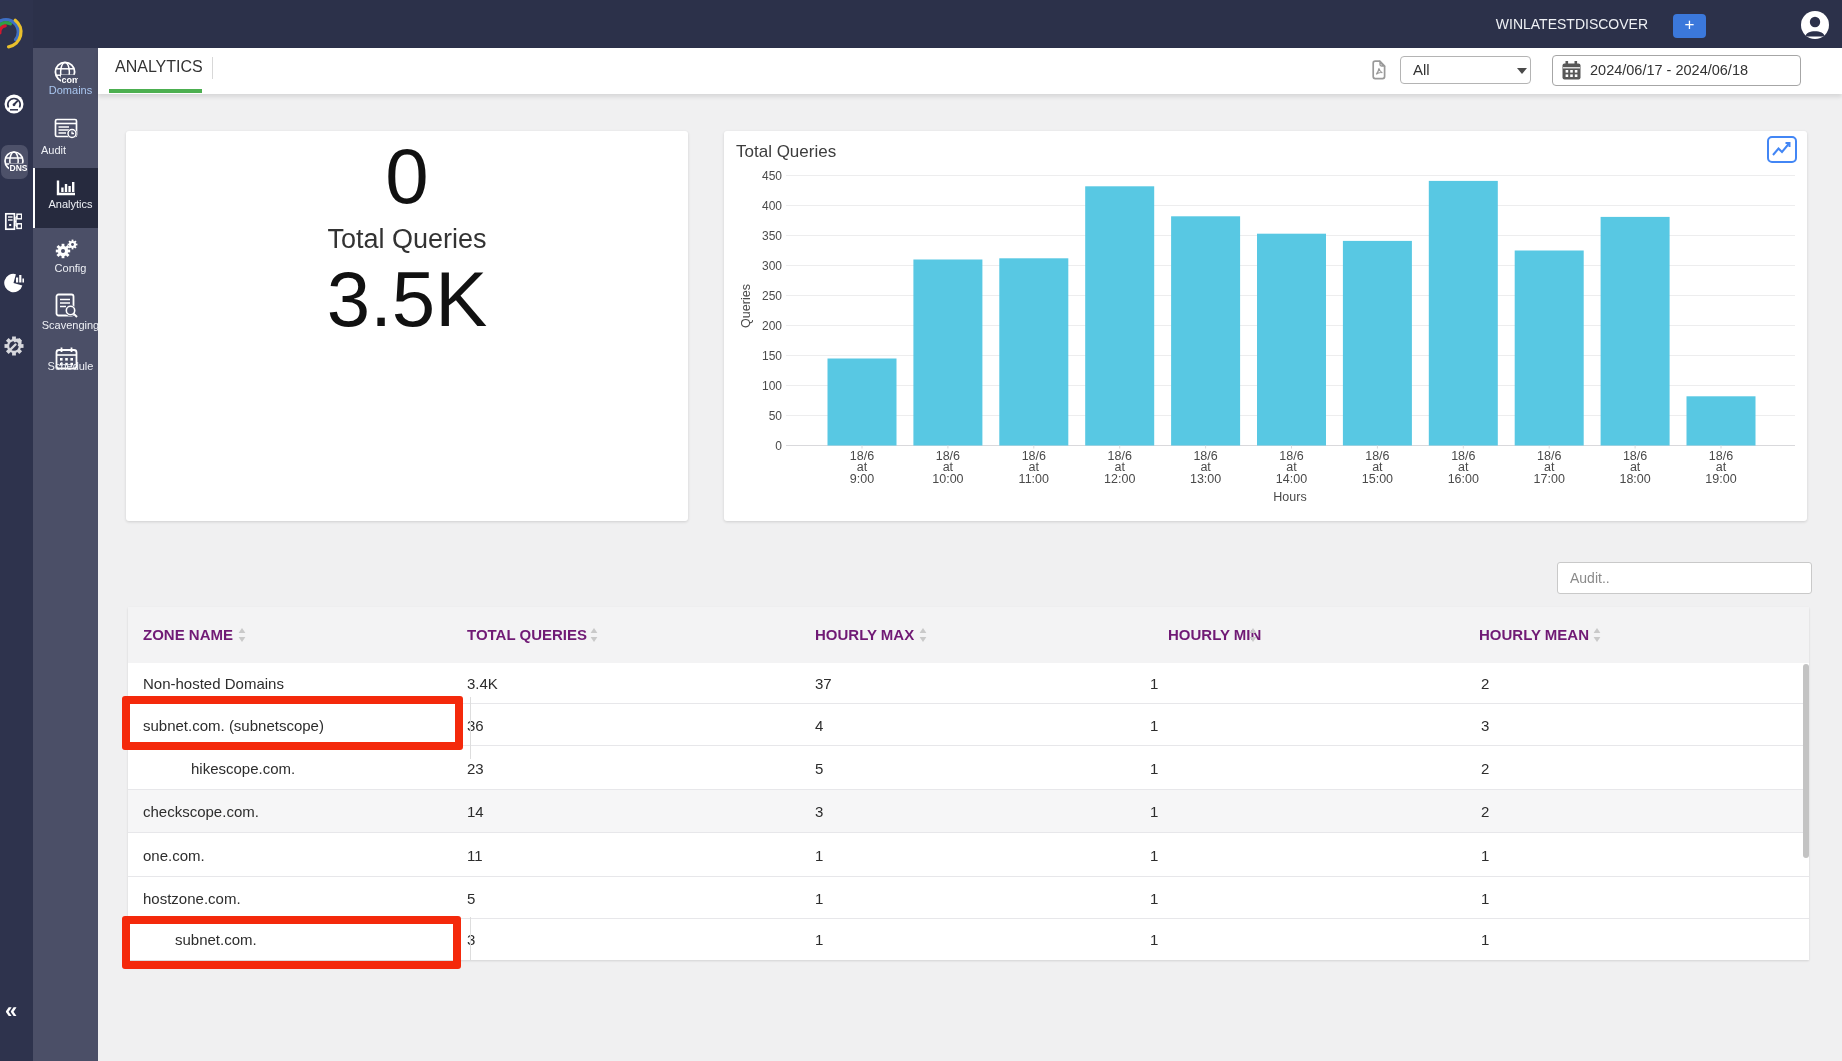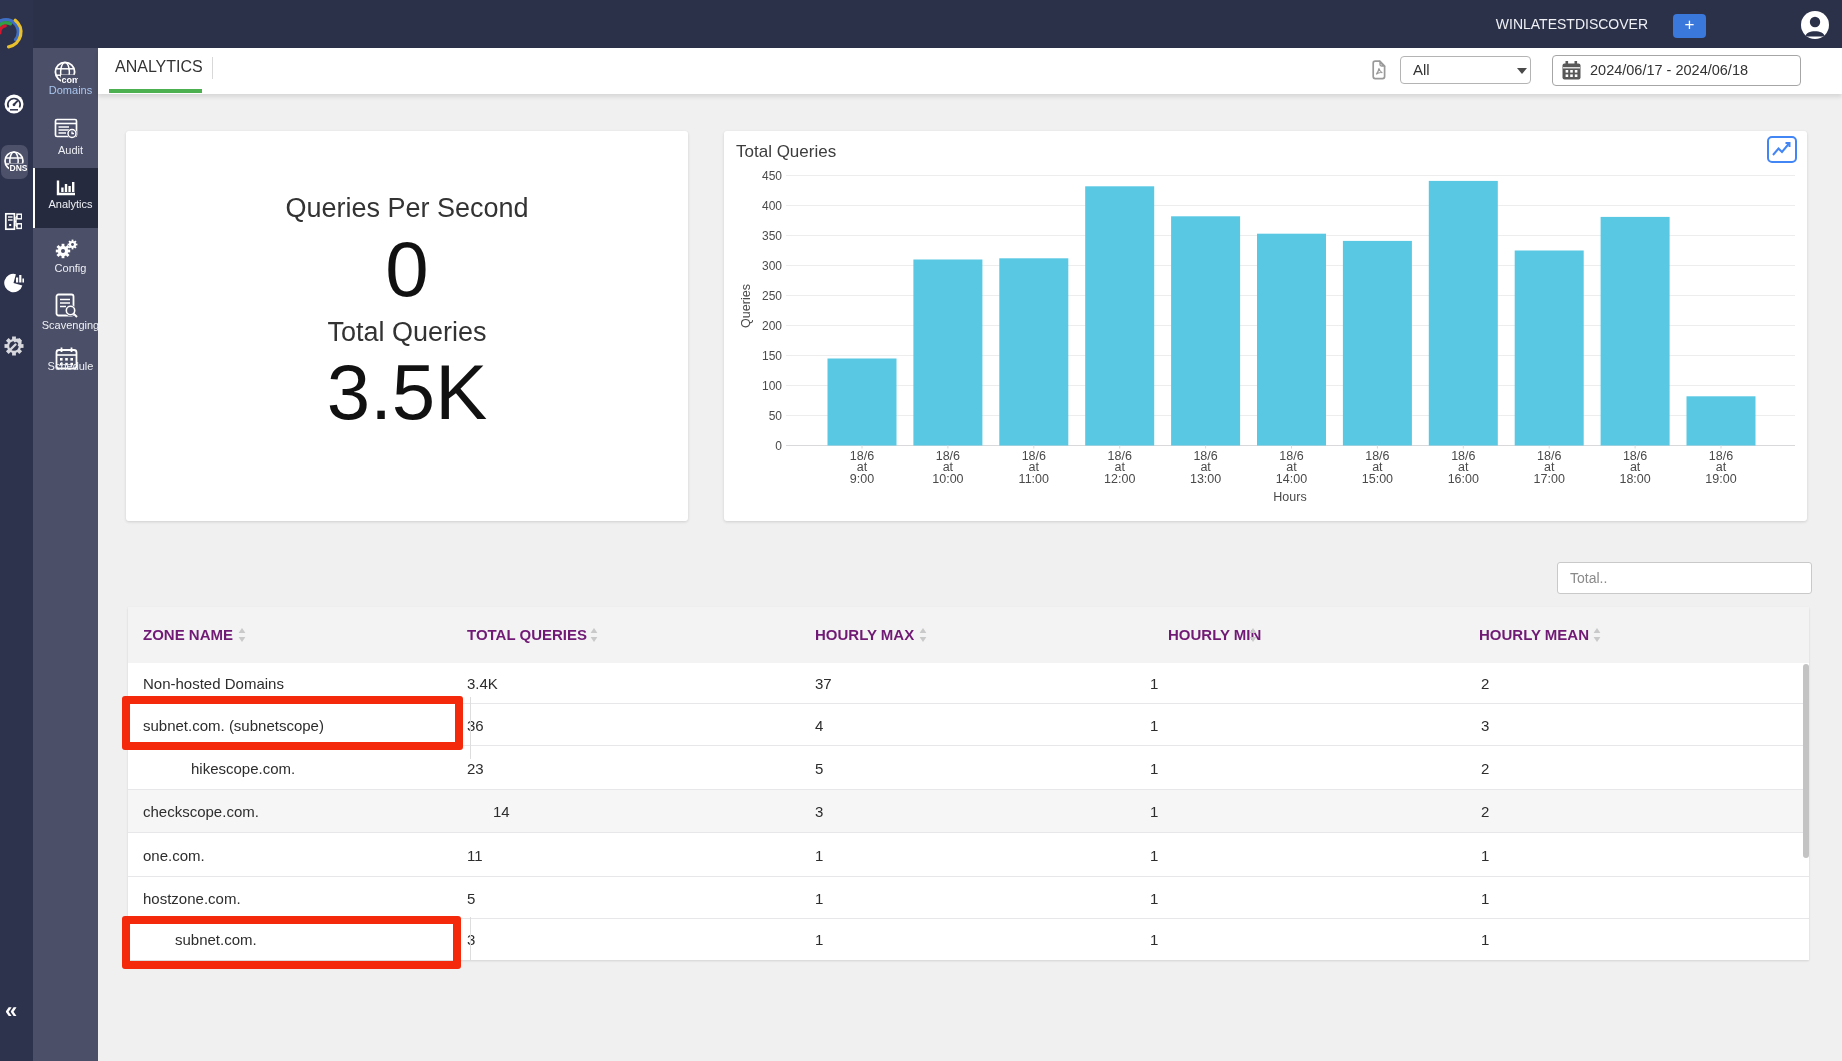--- a/index.html
+++ b/index.html
@@ -136,21 +136,21 @@
   <svg class="abs" style="left:54px; top:117px;" width="24" height="24" viewBox="0 0 24 24">
     <rect x="1.5" y="2.5" width="21" height="17" rx="1.5" fill="none" stroke="#fff" stroke-width="1.7"></rect>
     <line x1="1.5" y1="6.5" x2="22.5" y2="6.5" stroke="#fff" stroke-width="1.6"></line>
     <line x1="4.5" y1="10" x2="15" y2="10" stroke="#fff" stroke-width="1.5"></line>
     <line x1="4.5" y1="13" x2="15" y2="13" stroke="#fff" stroke-width="1.5"></line>
     <line x1="4.5" y1="16" x2="12" y2="16" stroke="#fff" stroke-width="1.5"></line>
     <circle cx="18" cy="16.5" r="5" fill="#4b4f67"></circle>
     <circle cx="18" cy="16.5" r="4" fill="none" stroke="#fff" stroke-width="1.5"></circle>
     <path d="M18,14.5 V16.5 H20" fill="none" stroke="#fff" stroke-width="1.3"></path>
   </svg>
-  <div class="abs scitem" style="left:33px; top:144px;"><span>Audit</span></div>
+  <div class="abs scitem" style="left:16px; top:144px;"><span>Audit</span></div>
   <svg class="abs" style="left:56px; top:179.5px;" width="20" height="16" viewBox="0 0 20 16">
     <path d="M2,0.5 V14 H19" fill="none" stroke="#fff" stroke-width="2.4"></path>
     <rect x="5.2" y="7.5" width="2.4" height="4.5" fill="#fff"></rect>
     <rect x="8.8" y="4" width="2.4" height="8" fill="#fff"></rect>
     <rect x="12.4" y="6" width="2.4" height="6" fill="#fff"></rect>
     <rect x="16" y="2" width="2.4" height="10" fill="#fff"></rect>
   </svg>
   <div class="abs scitem" style="left:33px; top:198px;"><span>Analytics</span></div>
   <svg class="abs" style="left:54px; top:238px;" width="24" height="24" viewBox="0 0 24 24">
     <g fill="#fff">
@@ -227,21 +227,20 @@
         <rect x="8.2" y="9" width="2.6" height="2.6"></rect>
         <rect x="12.8" y="9" width="2.6" height="2.6"></rect>
         <rect x="3.6" y="13.4" width="2.6" height="2.6"></rect>
         <rect x="8.2" y="13.4" width="2.6" height="2.6"></rect>
         <rect x="12.8" y="13.4" width="2.6" height="2.6"></rect>
       </g>
     </svg>
   </div>
 
   <div class="abs card" id="card1">
-    <div class="t" style="margin-top:62px;">Queries Per Second</div>
     <div class="v" style="margin-top:6px;">0</div>
     <div class="t" style="margin-top:9px;">Total Queries</div>
     <div class="v" style="margin-top:5px;">3.5K</div>
   </div>
 
   <div class="abs card" id="card2">
     <div class="abs" id="c2-title">Total Queries</div>
     <div class="abs" id="c2-btn"><svg width="26" height="23" viewBox="0 0 26 23" style="margin:0 0 0 0;">
         <path d="M4 17 L9.5 10.5 L13 14 L20 5.5" fill="none" stroke="#4286f5" stroke-width="2"></path>
         <path d="M16.5 5 H20.5 V9" fill="none" stroke="#4286f5" stroke-width="2"></path>
@@ -330,21 +329,21 @@
         <text x="911.1" y="340">at</text>
         <text x="911.1" y="351.5">18:00</text>
         <text x="997" y="328.5">18/6</text>
         <text x="997" y="340">at</text>
         <text x="997" y="351.5">19:00</text>
       </g>
       <text x="566" y="370" font-size="12.5" fill="#4a4a4a" text-anchor="middle">Hours</text>
     </svg>
   </div>
 
-  <div class="abs" id="search">Total..</div>
+  <div class="abs" id="search">Audit..</div>
 
   <div class="abs" id="table">
     <div id="thead">
       <div class="th" style="left:15px;">ZONE NAME</div>
       <div class="th" style="left:339px;">TOTAL QUERIES</div>
       <div class="th" style="left:687px;">HOURLY MAX</div>
       <div class="th" style="left:996px;margin-left:44px;">HOURLY MIN</div>
       <div class="th" style="left:1351px;">HOURLY MEAN</div>
       <svg class="sorticon" style="left:110px; top:21px;" viewBox="0 0 8 14">
         <path d="M4 0 L7.4 5 H0.6 Z" fill="#c9c9c9"></path>
@@ -383,21 +382,21 @@
     </div>
     <div class="row" style="top:139px; height:44px;">
       <div class="cell" style="left:15px; top:14px;margin-left:48px;">hikescope.com.</div>
       <div class="cell" style="left:339px; top:14px;">23</div>
       <div class="cell" style="left:687px; top:14px;">5</div>
       <div class="cell" style="left:1022px; top:14px;">1</div>
       <div class="cell" style="left:1353px; top:14px;">2</div>
     </div>
     <div class="row" style="top:183px; height:43px; background:#f6f6f7;">
       <div class="cell" style="left:15px; top:13px;">checkscope.com.</div>
-      <div class="cell" style="left:339px; top:13px;margin-left:26px;">14</div>
+      <div class="cell" style="left:339px; top:13px;">14</div>
       <div class="cell" style="left:687px; top:13px;">3</div>
       <div class="cell" style="left:1022px; top:13px;">1</div>
       <div class="cell" style="left:1353px; top:13px;">2</div>
     </div>
     <div class="row" style="top:226px; height:44px;">
       <div class="cell" style="left:15px; top:14px;">one.com.</div>
       <div class="cell" style="left:339px; top:14px;">11</div>
       <div class="cell" style="left:687px; top:14px;">1</div>
       <div class="cell" style="left:1022px; top:14px;">1</div>
       <div class="cell" style="left:1353px; top:14px;">1</div>

